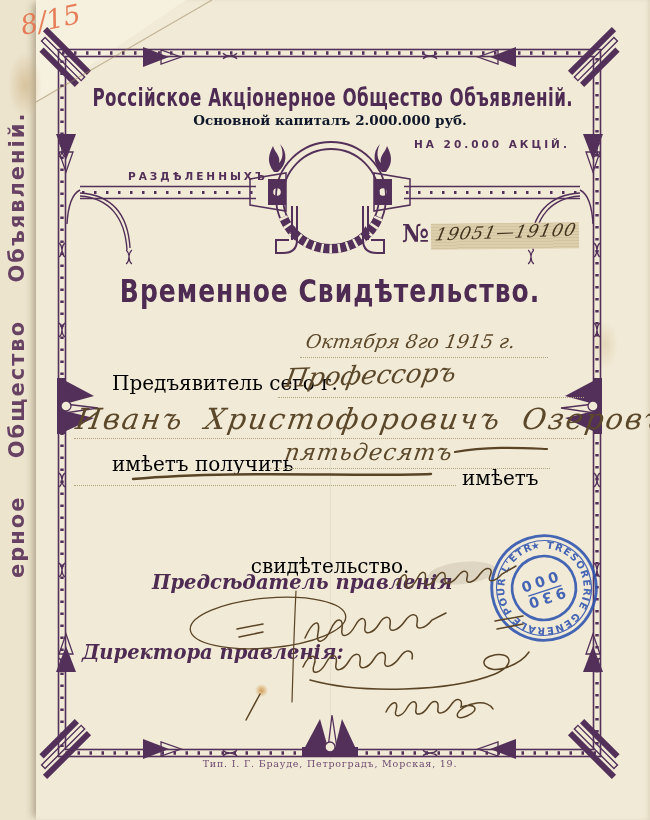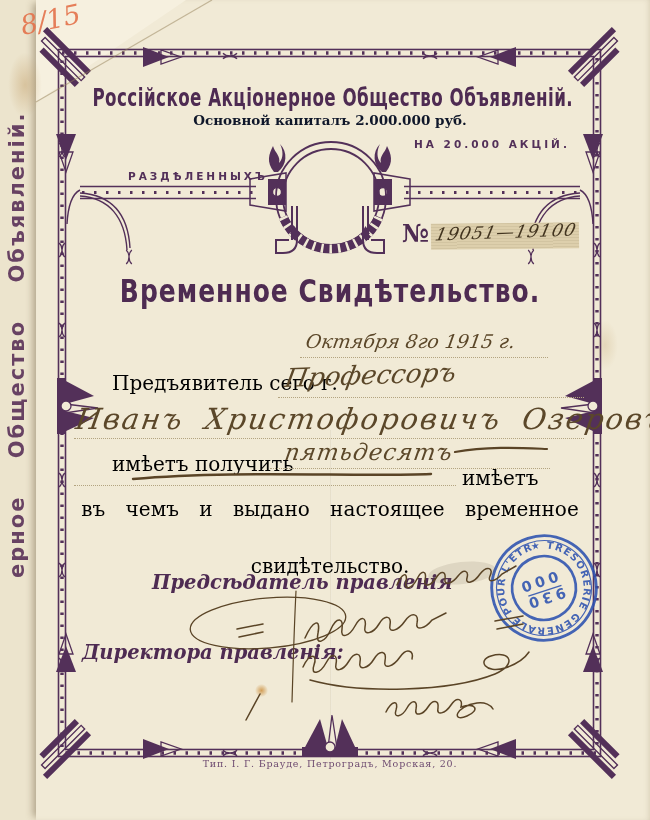--- a/index.html
+++ b/index.html
@@ -210,27 +210,26 @@
   <div class="abs hand nowrap" id="bearer-name">Иванъ Христофоровичъ Озеровъ</div>
   <div class="abs dotted" style="left:74px;top:437px;width:510px;"></div>
 
   <div class="abs script nowrap" id="entitle-prefix">имѣетъ получить</div>
   <div class="abs hand nowrap" id="shares-amount">пятьдесятъ</div>
   <div class="abs dotted" style="left:270px;top:467px;width:280px;"></div>
 
   <div class="abs script nowrap" id="shares-word">имѣетъ</div>
   <div class="abs dotted" style="left:74px;top:484px;width:382px;"></div>
 
-  <div class="abs ctr script nowrap" id="clause1">въ чемъ и выдано настоящее временное</div>
   <div class="abs ctr script nowrap" id="clause2">свидѣтельство.</div>
 
   <div class="abs officer nowrap" id="chairman-label">Предсѣдатель правленія</div>
   <div class="abs officer nowrap" id="directors-label">Директора правленія:</div>
 
-  <div class="abs ctr nowrap" id="printer">Тип. І. Г. Брауде, Петроградъ, Морская, 20.</div>
+  <div class="abs ctr nowrap" id="printer">Тип. І. Г. Брауде, Петроградъ, Морская, 19.</div>
 
   <svg class="abs" id="stamp" viewBox="0 0 120 120" xmlns="http://www.w3.org/2000/svg" xmlns:xlink="http://www.w3.org/1999/xlink">
     <g fill="none" stroke="#2d52b0">
       <circle cx="60" cy="60" r="54" stroke-width="3"></circle>
       <circle cx="60" cy="60" r="49" stroke-width="1.2"></circle>
       <circle cx="60" cy="60" r="33" stroke-width="2.8"></circle>
     </g>
     <path id="ringPath" d="M60,19 A41,41 0 1 1 59.97,19" fill="none"></path>
     <text font-family="DejaVu Sans,sans-serif" font-size="10.3" font-weight="bold" fill="#2d52b0" letter-spacing="1.2">
       <textPath xlink:href="#ringPath" href="#ringPath" startOffset="0">★ TRESORERIE GENERALE POUR L'ETRANGER</textPath>

